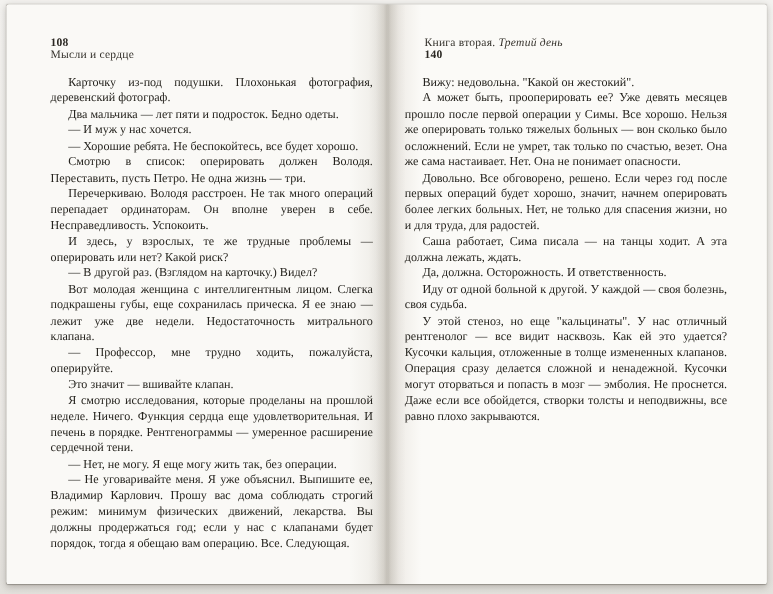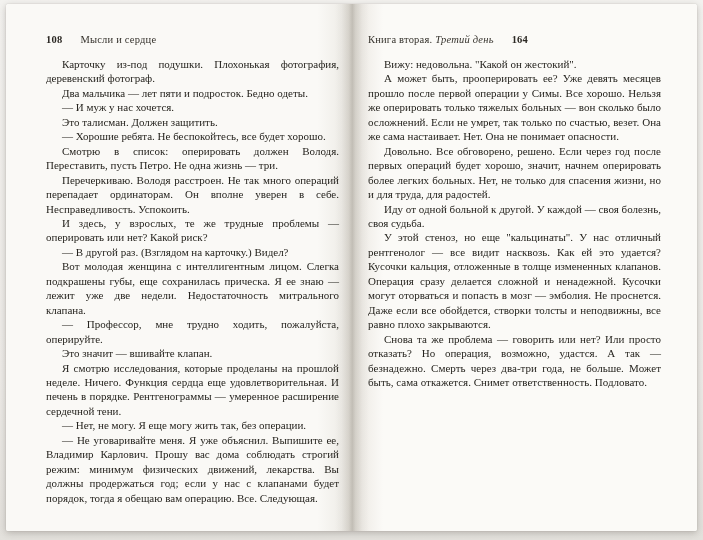--- a/index.html
+++ b/index.html
@@ -34,21 +34,21 @@
   }
   .gutter{
     position:absolute;left:50%;top:0;bottom:0;width:34px;
     transform:translateX(-50%);
     background:linear-gradient(90deg,rgba(40,35,25,0) 0%,rgba(40,35,25,0.07) 40%,rgba(40,35,25,0.14) 50%,rgba(40,35,25,0.07) 60%,rgba(40,35,25,0) 100%);
     pointer-events:none;
   }
   .header{
     display:flex;align-items:baseline;
     font-size:10.5px;letter-spacing:0.02em;color:#35322c;
-    margin-bottom:12px;white-space:nowrap;
+    margin-bottom:12px;white-space:nowrap;flex-direction:column;
   }
   .header .pagenum{font-weight:bold;color:#2b2823;}
   .header.left-h .pagenum{margin-right:18px;}
   .header.right-h{justify-content:flex-start;}
   .header.right-h .pagenum{margin-left:18px;}
   .header .it{font-style:italic;}
   .body p{
     margin:0;
     font-size:11px;line-height:14.45px;
     text-align:justify;text-indent:16px;
@@ -63,45 +63,45 @@
 
     <div class="page left">
       <div class="header left-h">
         <span class="pagenum">108</span>
         <span class="running-title">Мысли и сердце</span>
       </div>
       <div class="body">
           <p>Карточку из-под подушки. Плохонькая фотография, деревенский фотограф.</p>
           <p>Два мальчика — лет пяти и подросток. Бедно одеты.</p>
           <p>— И муж у нас хочется.</p>
-          <p>Это талисман. Должен защитить.</p>
           <p>— Хорошие ребята. Не беспокойтесь, все будет хорошо.</p>
           <p>Смотрю в список: оперировать должен Володя. Переставить, пусть Петро. Не одна жизнь — три.</p>
           <p>Перечеркиваю. Володя расстроен. Не так много операций перепадает ординаторам. Он вполне уверен в себе. Несправедливость. Успокоить.</p>
           <p>И здесь, у взрослых, те же трудные проблемы — оперировать или нет? Какой риск?</p>
           <p>— В другой раз. (Взглядом на карточку.) Видел?</p>
           <p>Вот молодая женщина с интеллигентным лицом. Слегка подкрашены губы, еще сохранилась прическа. Я ее знаю — лежит уже две недели. Недостаточность митрального клапана.</p>
           <p>— Профессор, мне трудно ходить, пожалуйста, оперируйте.</p>
           <p>Это значит — вшивайте клапан.</p>
           <p>Я смотрю исследования, которые проделаны на прошлой неделе. Ничего. Функция сердца еще удовлетворительная. И печень в порядке. Рентгенограммы — умеренное расширение сердечной тени.</p>
           <p>— Нет, не могу. Я еще могу жить так, без операции.</p>
           <p>— Не уговаривайте меня. Я уже объяснил. Выпишите ее, Владимир Карлович. Прошу вас дома соблюдать строгий режим: минимум физических движений, лекарства. Вы должны продержаться год; если у нас с клапанами будет порядок, тогда я обещаю вам операцию. Все. Следующая.</p>
         </div>
     </div>
 
     <div class="page right">
       <div class="header right-h">
         <span class="running-title"><span>Книга вторая.</span>&nbsp;<span class="it">Третий день</span></span>
-        <span class="pagenum">164</span>
+        <span class="pagenum">140</span>
       </div>
       <div class="body">
           <p>Вижу: недовольна. "Какой он жестокий".</p>
           <p>А может быть, прооперировать ее? Уже девять месяцев прошло после первой операции у Симы. Все хорошо. Нельзя же оперировать только тяжелых больных — вон сколько было осложнений. Если не умрет, так только по счастью, везет. Она же сама настаивает. Нет. Она не понимает опасности.</p>
           <p>Довольно. Все обговорено, решено. Если через год после первых операций будет хорошо, значит, начнем оперировать более легких больных. Нет, не только для спасения жизни, но и для труда, для радостей.</p>
+          <p>Саша работает, Сима писала — на танцы ходит. А эта должна лежать, ждать.</p>
+          <p>Да, должна. Осторожность. И ответственность.</p>
           <p>Иду от одной больной к другой. У каждой — своя болезнь, своя судьба.</p>
           <p>У этой стеноз, но еще "кальцинаты". У нас отличный рентгенолог — все видит насквозь. Как ей это удается? Кусочки кальция, отложенные в толще измененных клапанов. Операция сразу делается сложной и ненадежной. Кусочки могут оторваться и попасть в мозг — эмболия. Не проснется. Даже если все обойдется, створки толсты и неподвижны, все равно плохо закрываются.</p>
-          <p>Снова та же проблема — говорить или нет? Или просто отказать? Но операция, возможно, удастся. А так — безнадежно. Смерть через два-три года, не больше. Может быть, сама откажется. Снимет ответственность. Подловато.</p>
         </div>
     </div>
 
     <div class="gutter"></div>
   </div>
 </div>
 
 </body></html>

